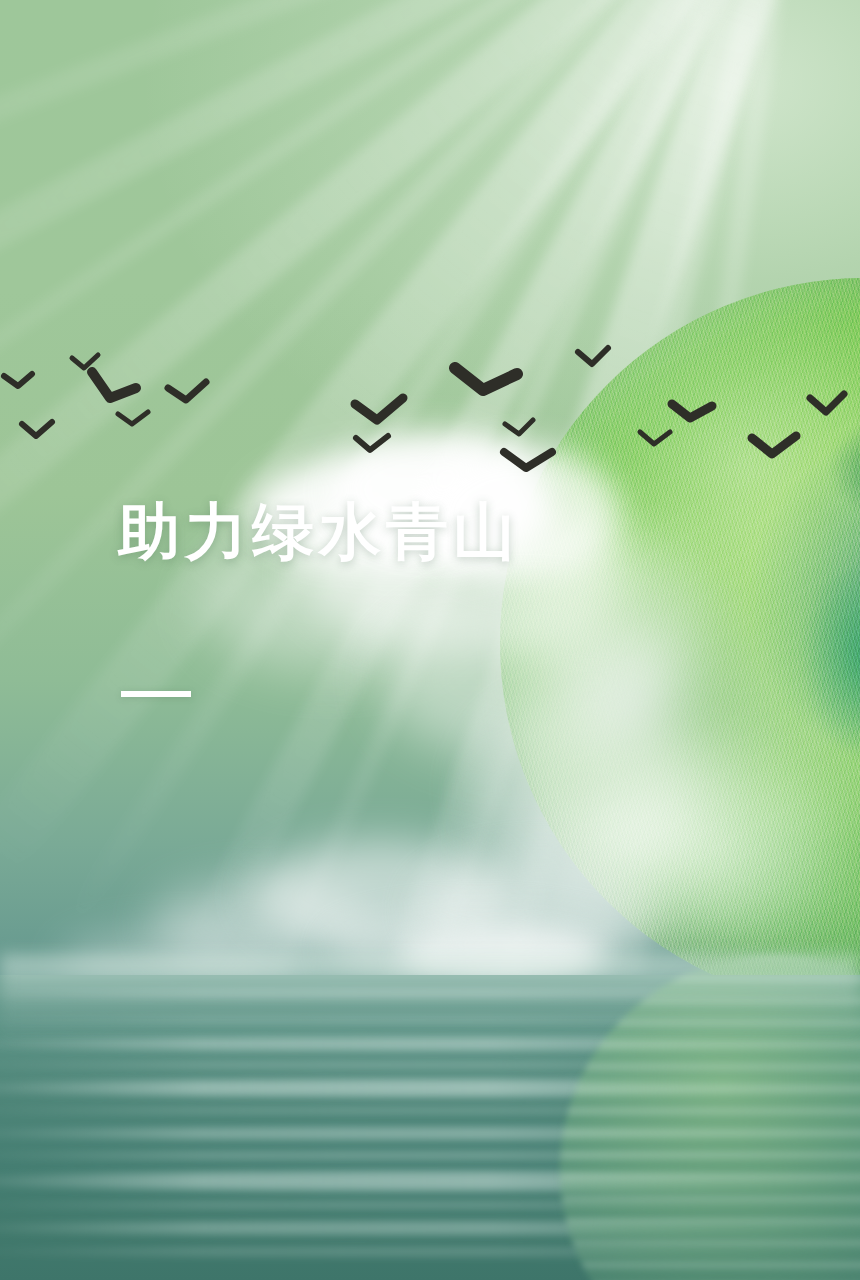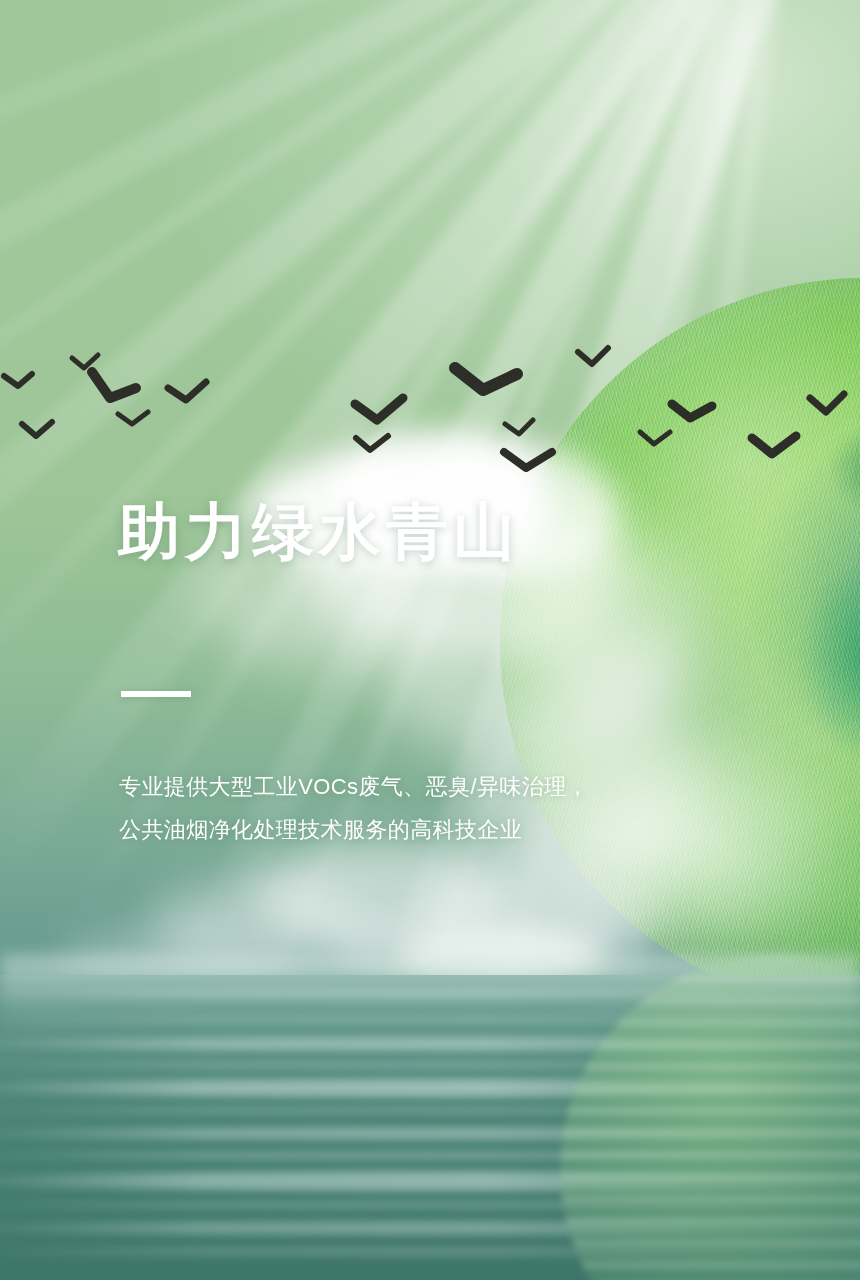--- a/index.html
+++ b/index.html
@@ -273,19 +273,15 @@
   <div class="water-haze"></div>
 
   <div class="content">
 
     <div class="headline">
       <div>助力绿水青山</div>
     </div>
 
     <div class="divider"></div>
 
-    <div class="subtitle">
-      <div>专业提供大型工业VOCs废气、恶臭/异味治理，</div>
-      <div>公共油烟净化处理技术服务的高科技企业</div>
-    </div>
 
   </div>
 </div>
 
 </body></html>

